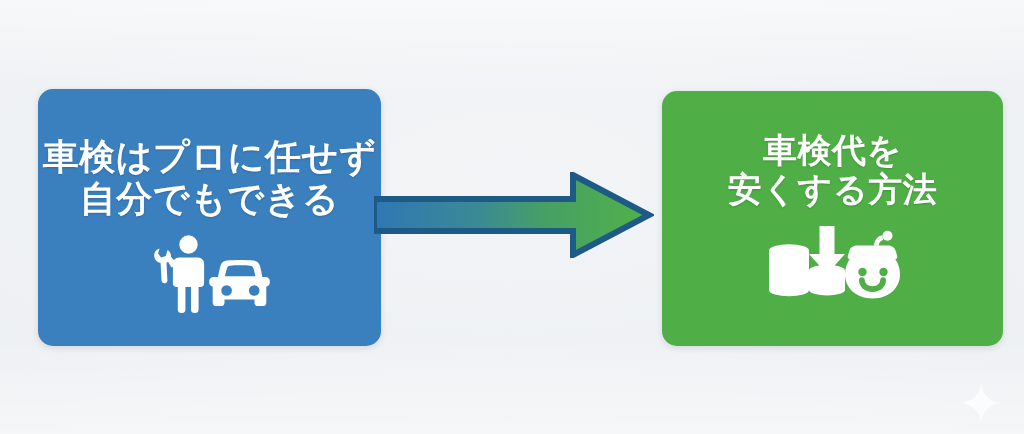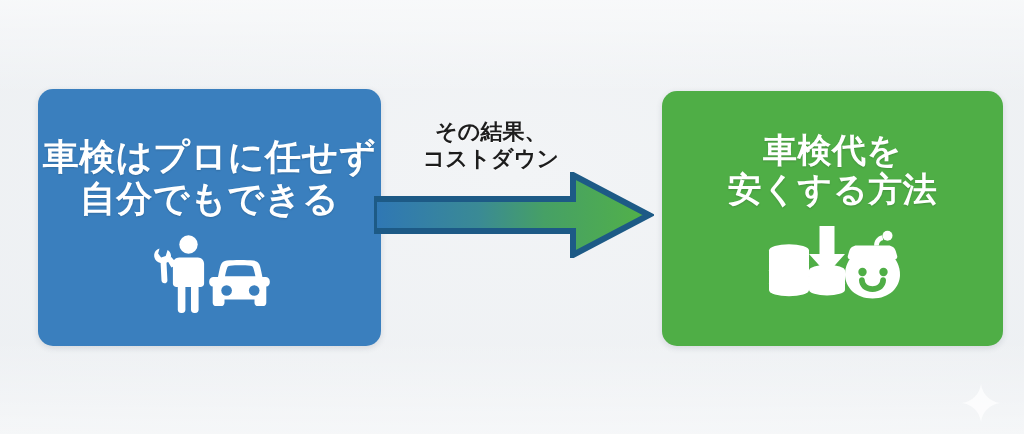--- a/index.html
+++ b/index.html
@@ -174,22 +174,20 @@
           <stop offset="0%" stop-color="#2f77b5"></stop>
           <stop offset="38%" stop-color="#3a8a95"></stop>
           <stop offset="62%" stop-color="#46a065"></stop>
           <stop offset="100%" stop-color="#52b148"></stop>
         </linearGradient>
       </defs>
       <path d="M0,27 L199,27 L199,3 L275,43 L199,83 L199,59 L0,59 Z" fill="url(#arrowGrad)" stroke="#1d5a86" stroke-width="6" stroke-linejoin="miter"></path>
     </svg>
   </div>
 
-  <div id="arrow-caption">その結果、
-コストダウン</div>
 
   <div class="card" id="card-right">
 
     <div class="card-title">車検代を
 安くする方法</div>
 
     <span class="card-icon">
       <svg width="140" height="74" viewBox="0 0 140 74" xmlns="http://www.w3.org/2000/svg" aria-hidden="true">
         <g fill="#ffffff">
 

